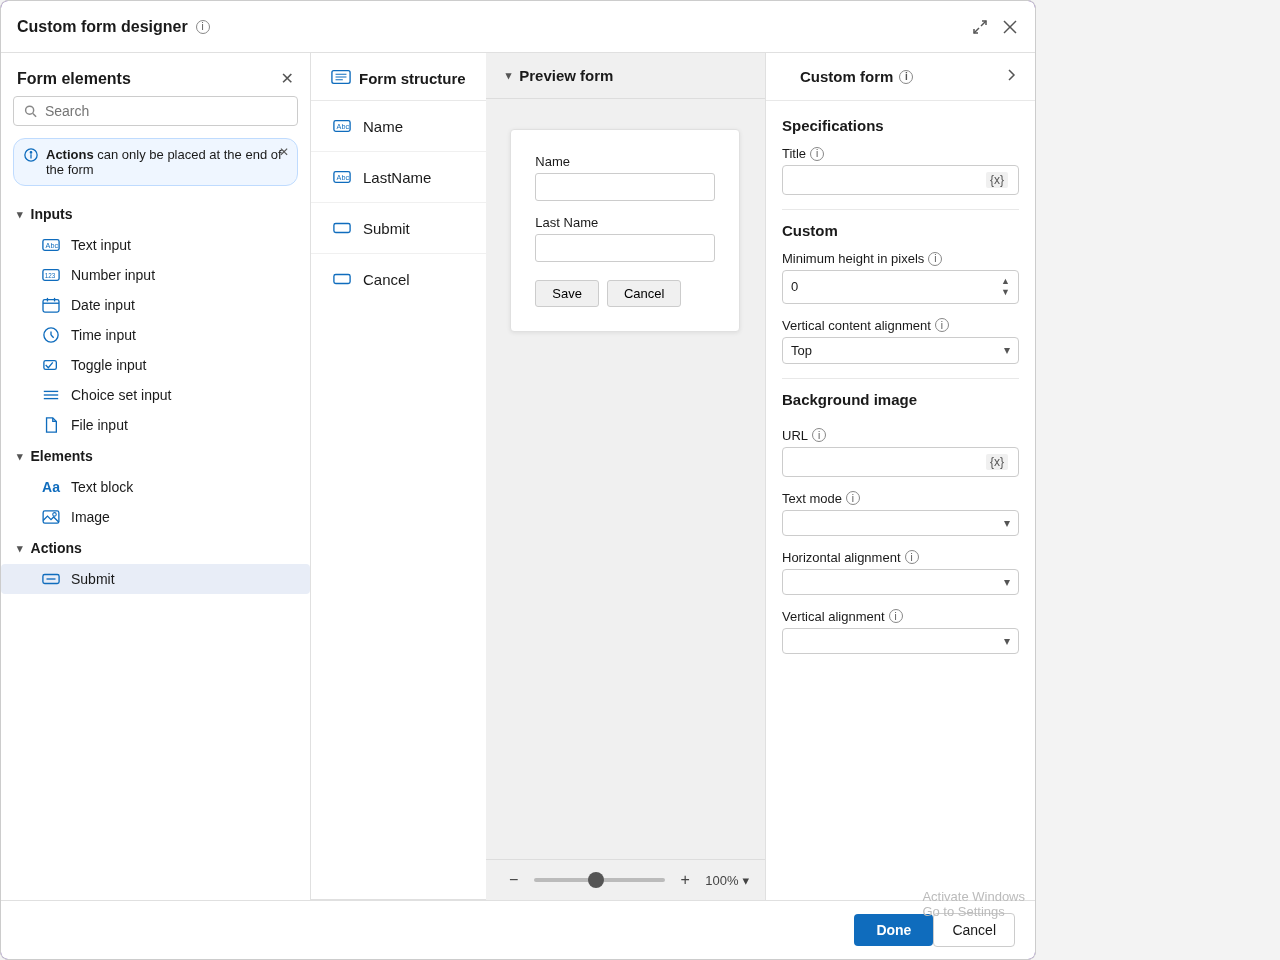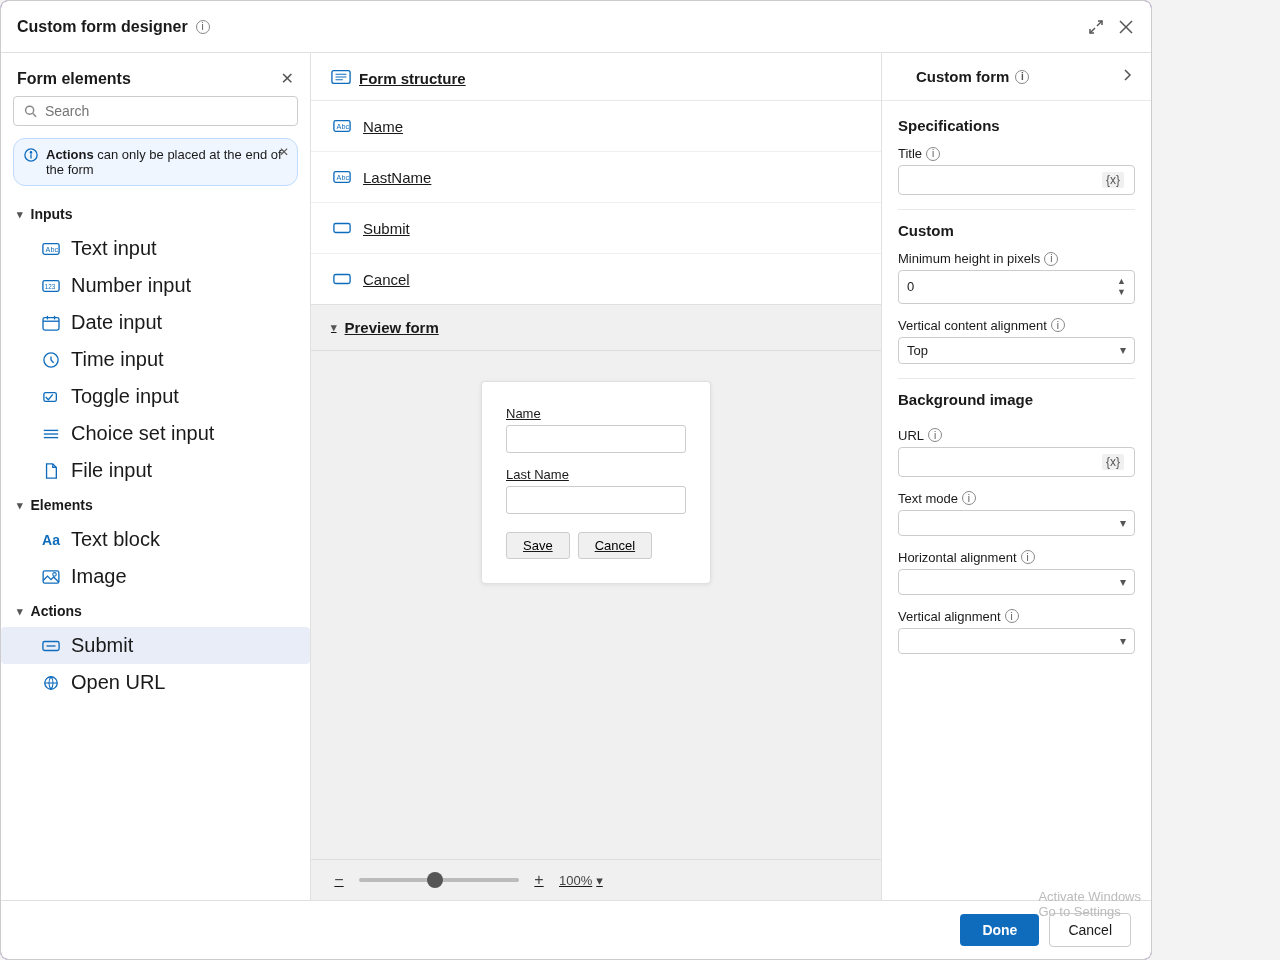--- a/index.html
+++ b/index.html
@@ -1,18 +1,18 @@
 <!DOCTYPE html>
 <html><head>
   <meta charset="utf-8">
   <style>
     * { box-sizing: border-box; margin: 0; padding: 0; }
     body { font-family: 'Segoe UI', sans-serif; font-size: 14px; background: #f3f3f3; color: #1a1a1a; width: 1280px; height: 960px; overflow: hidden; }
 
-    .window { width: 1152px; height: 960px; background: #4c1d95; display: flex; flex-direction: column; border: 1px solid #ccc; border-radius: 8px; overflow: hidden; }
+    .window { width: 1036px; height: 960px; background: #4c1d95; display: flex; flex-direction: column; border: 1px solid #ccc; border-radius: 8px; overflow: hidden; }
 
     
     .title-bar { display: flex; align-items: center; justify-content: space-between; padding: 10px 16px; background: #fff; border-bottom: 1px solid #e0e0e0; min-height: 52px; }
     .title-bar-left { display: flex; align-items: center; gap: 8px; }
     .title-bar-title { font-size: 16px; font-weight: 600; color: #1a1a1a; }
     .title-bar-right { display: flex; align-items: center; gap: 12px; }
     .title-bar-icon { width: 18px; height: 18px; cursor: pointer; color: #555; display: flex; align-items: center; justify-content: center; }
 
     
     .main-area { display: flex; flex: 1; overflow: hidden; }
@@ -27,24 +27,24 @@
     .info-banner { margin: 4px 12px 8px 12px; background: #eff6ff; border: 1px solid #bfdbfe; border-radius: 12px; padding: 8px 10px; display: flex; align-items: flex-start; gap: 8px; font-size: 13px; color: #1a1a1a; position: relative; }
     .info-banner-close { position: absolute; top: 6px; right: 8px; cursor: pointer; color: #555; font-size: 12px; }
     .info-bold { font-weight: 600; }
 
     .elements-list { flex: 1; overflow-y: auto; padding: 4px 0; }
     .section-header { display: flex; align-items: center; gap: 8px; padding: 8px 16px; font-weight: 600; cursor: pointer; user-select: none; }
     .section-header .chevron { font-size: 11px; color: #555; }
     .list-item { display: flex; align-items: center; gap: 10px; padding: 7px 16px 7px 40px; cursor: pointer; border-radius: 4px; }
     .list-item.active { background: #e8edf7; }
     .list-item-icon { width: 20px; height: 16px; display: flex; align-items: center; justify-content: center; flex-shrink: 0; }
-    .list-item-label { font-size: 20px; }
-
-    
-    .center-panel { flex: 1; display: flex; flex-direction: column; background: #f5f5f5; overflow: hidden; text-decoration: underline; }
+    .list-item-label { font-size: 14px; }
+
+    
+    .center-panel { flex: 1; display: flex; background: #f5f5f5; overflow: hidden; }
 
     .form-structure-area { background: #fff; flex: 0 0 auto; border-bottom: 1px solid #e0e0e0; }
     .form-structure-header { display: flex; align-items: center; gap: 8px; padding: 16px 20px 12px; font-size: 15px; font-weight: 600; border-bottom: 1px solid #e8e8e8; }
     .form-row { display: flex; align-items: center; gap: 10px; padding: 14px 20px; border-bottom: 1px solid #f0f0f0; cursor: pointer; }
     .form-row:last-child { border-bottom: none; }
     .form-row-icon { width: 22px; height: 22px; display: flex; align-items: center; justify-content: center; }
     .form-row-label { font-size: 15px; }
 
     .preview-area { flex: 1; background: #f0f0f0; display: flex; flex-direction: column; overflow: hidden; }
     .preview-header { display: flex; align-items: center; gap: 8px; padding: 14px 20px; font-size: 15px; font-weight: 600; border-bottom: 1px solid #ddd; background: #f0f0f0; cursor: pointer; }
@@ -75,21 +75,21 @@
     .spinner-arrows { display: flex; flex-direction: column; gap: 0; }
     .spinner-arrow { font-size: 9px; color: #555; line-height: 1.2; cursor: pointer; background: none; border: none; }
     .select-box { width: 100%; border: 1px solid #ccc; border-radius: 4px; padding: 5px 8px; font-size: 13px; margin-bottom: 14px; display: flex; align-items: center; justify-content: space-between; cursor: pointer; background: #fff; }
     .select-box .chevron-down { color: #555; font-size: 12px; }
     .layout-section-title { font-size: 15px; font-weight: 700; margin: 8px 0 12px 0; }
     .bg-section-title { font-size: 15px; font-weight: 700; margin: 8px 0 20px 0; }
     .divider { height: 1px; background: #e8e8e8; margin: 8px 0 12px 0; }
     .info-icon { display: inline-flex; align-items: center; justify-content: center; width: 14px; height: 14px; border: 1px solid #888; border-radius: 50%; font-size: 10px; color: #555; cursor: help; }
 
     
-    .bottom-bar { display: flex; align-items: center; justify-content: flex-end; padding: 12px 20px; background: #fff; border-top: 1px solid #e0e0e0; gap: 10px; }
+    .bottom-bar { display: flex; align-items: center; justify-content: flex-end; padding: 12px 20px; background: #fff; border-top: 1px solid #e0e0e0; gap: 0; }
     .btn-done { background: #0f6cbd; color: #fff; border: none; border-radius: 4px; padding: 8px 22px; font-size: 14px; font-weight: 600; cursor: pointer; }
     .btn-cancel-bottom { background: #fff; color: #1a1a1a; border: 1px solid #ccc; border-radius: 4px; padding: 8px 18px; font-size: 14px; cursor: pointer; }
 
     
     .watermark { position: absolute; bottom: 40px; right: 10px; font-size: 13px; color: #bbb; pointer-events: none; }
   </style>
 </head>
 <body>
 
 <div class="window" style="position:relative;">
@@ -246,31 +246,20 @@
         </div>
         <div class="list-item active">
           <span class="list-item-icon">
             <svg width="18" height="12" viewBox="0 0 20 12" fill="none">
                 <rect x="1" y="1" width="18" height="10" rx="2" stroke="#0f6cbd" stroke-width="1.5"></rect>
                 <line x1="5" y1="6" x2="15" y2="6" stroke="#0f6cbd" stroke-width="1.5"></line>
               </svg>
           </span>
           <span class="list-item-label">Submit</span>
         </div>
-        <div class="list-item">
-          <span class="list-item-icon">
-            <svg width="16" height="16" viewBox="0 0 18 18" fill="none">
-                <circle cx="9" cy="9" r="7" stroke="#0f6cbd" stroke-width="1.5"></circle>
-                <path d="M9 2 C6 5 6 13 9 16" stroke="#0f6cbd" stroke-width="1.2" fill="none"></path>
-                <path d="M9 2 C12 5 12 13 9 16" stroke="#0f6cbd" stroke-width="1.2" fill="none"></path>
-                <line x1="2" y1="9" x2="16" y2="9" stroke="#0f6cbd" stroke-width="1.2"></line>
-              </svg>
-          </span>
-          <span class="list-item-label">Open URL</span>
-        </div>
       </div>
     </div>
 
     <div class="center-panel">
 
       <div class="form-structure-area">
         <div class="form-structure-header">
           <span>
             <svg width="20" height="16" viewBox="0 0 22 16" fill="none">
                 <rect x="1" y="1" width="20" height="14" rx="2" stroke="#0f6cbd" stroke-width="1.5"></rect>

